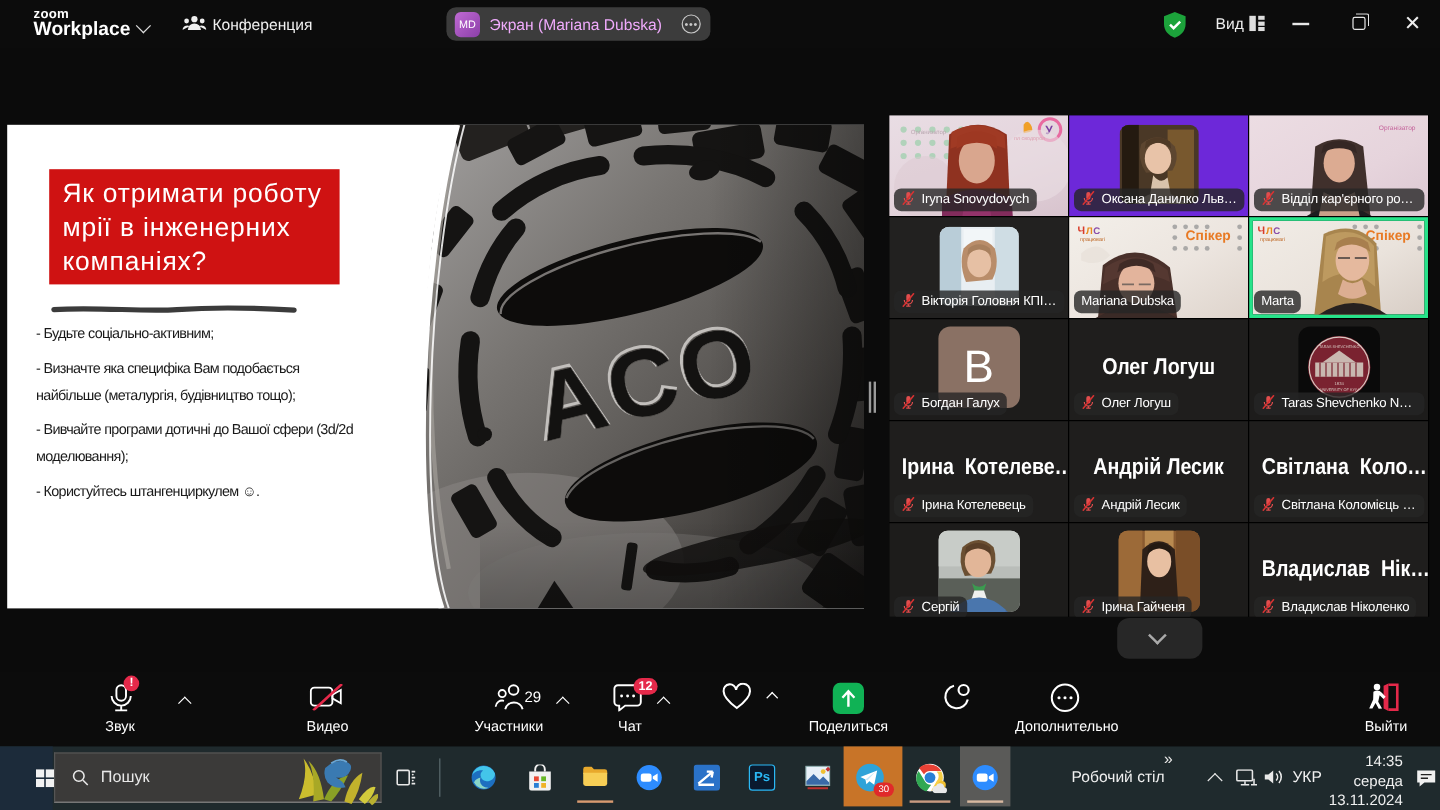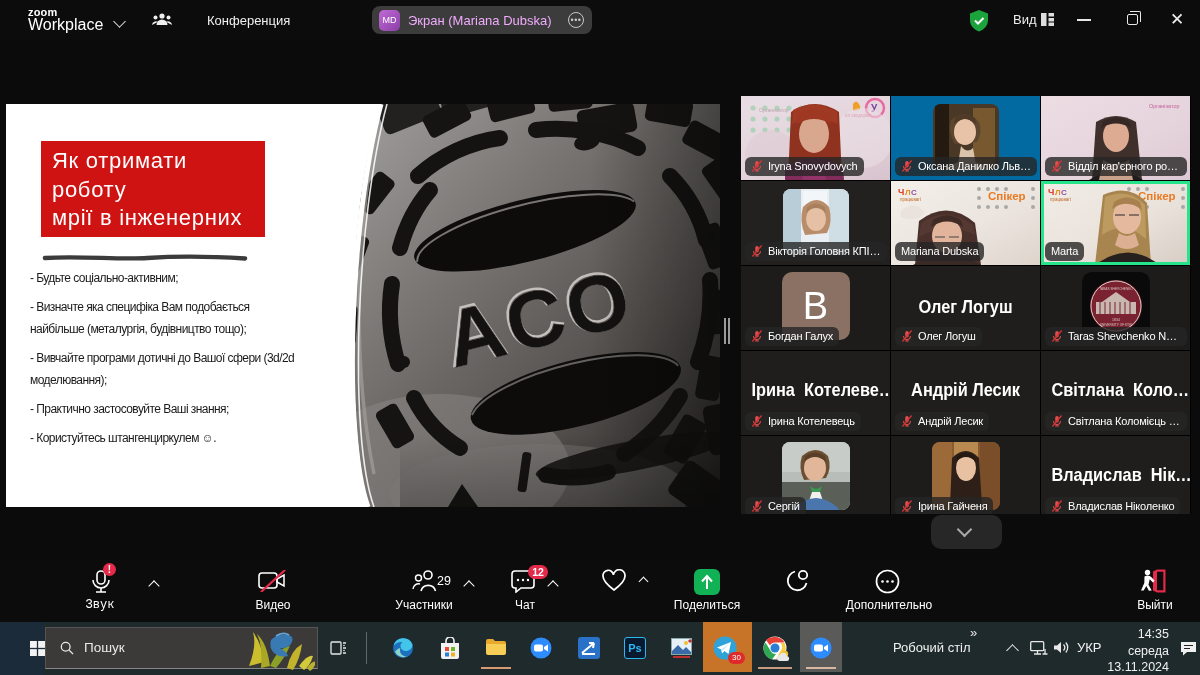--- a/index.html
+++ b/index.html
@@ -4,43 +4,43 @@
   * { margin:0; padding:0; box-sizing:border-box; }
   html,body { width:1200px; height:675px; background:#000; overflow:hidden;
     font-family:"Liberation Sans", sans-serif; }
   .abs { position:absolute; }
   #stage { position:relative; width:1200px; height:675px; background:#0b0b0b; }
 
   
   #topbar { position:absolute; left:0; top:0; width:1200px; height:40px; background:#0c0c0c; }
   .zlogo { position:absolute; left:28px; top:6px; color:#fff; }
   .zlogo .z1 { font-size:11px; font-weight:bold; letter-spacing:0.2px; }
-  .zlogo .z2 { font-size:16px; font-weight:normal; margin-top:-2px; }
+  .zlogo .z2 { font-size:16px; font-weight:bold; margin-top:-2px; }
   .chev-down { position:absolute; left:115px; top:17px; width:9px; height:9px;
     border-right:1.6px solid #ddd; border-bottom:1.6px solid #ddd; transform:rotate(45deg); }
-  .conf { position:absolute; left:152px; top:13px; color:#f0f0f0; font-size:13px;margin-left:30px; }
+  .conf { position:absolute; left:152px; top:13px; color:#f0f0f0; font-size:13px; }
   #tab { position:absolute; left:372px; top:6px; width:220px; height:28px; background:#3c3c3c;
     border-radius:8px; }
   #tab .md { position:absolute; left:7px; top:4px; width:21px; height:21px; border-radius:5px;
     background:linear-gradient(135deg,#c06ad4,#8b3fa8); color:#fff; font-size:9px; font-weight:normal;
     text-align:center; line-height:21px; }
   #tab .ttxt { position:absolute; left:36px; top:7px; color:#f0abfc; font-size:13px; }
   #tab .dots { position:absolute; right:8px; top:6px; width:16px; height:16px; border:1.3px solid #c8c8c8;
     border-radius:50%; color:#c8c8c8; font-size:9px; line-height:14px; text-align:center; letter-spacing:0.5px;}
   .shield { position:absolute; left:968px; top:9px; }
   .vid-txt { position:absolute; left:1013px; top:12px; color:#eee; font-size:13px; }
   .win-min { position:absolute; left:1077px; top:19px; width:14px; height:1.5px; background:#e8e8e8; }
   .win-max { position:absolute; left:1127px; top:14px; width:11px; height:11px; border:1.3px solid #e8e8e8; border-radius:2px; }
   .win-max::before { content:""; position:absolute; left:2px; top:-4px; width:10px; height:10px;
     border-top:1.3px solid #e8e8e8; border-right:1.3px solid #e8e8e8; border-radius:0 2px 0 0; }
   .win-x { position:absolute; left:1170px; top:12px; width:16px; height:16px; color:#eee; font-size:17px; line-height:16px; font-weight:300;}
 
   
   #slide { position:absolute; left:6px; top:104px; width:714px; height:403px; background:#fff; overflow:hidden; }
-  #titlebox { position:absolute; left:35px; top:37px; width:224px; height:96px; background:#cf1212;
+  #titlebox { position:absolute; left:35px; top:37px; width:242px; height:96px; background:#cf1212;
     color:#fff; font-size:22px; line-height:28.5px; padding:6px 0 0 11px; letter-spacing:0.7px; }
   #bullets { position:absolute; left:24px; top:163px; width:440px; color:#1a1a1a; font-size:12px; letter-spacing:-0.55px; }
   #bullets p { margin-bottom:7px; line-height:22px; }
 
   
   #grid { position:absolute; left:741px; top:96px; width:450px; height:418px; overflow:hidden; background:#000; }
   .tile { position:absolute; width:149px; height:84px; background:#1f1f1f; overflow:hidden; }
   .label { position:absolute; left:4px; bottom:4px; height:19px; background:rgba(38,38,38,0.8);
     border-radius:6px; color:#fff; font-size:11px; letter-spacing:-0.2px; line-height:19px; padding:0 6px; white-space:nowrap;
     max-width:142px; overflow:hidden; text-overflow:ellipsis; }
@@ -184,21 +184,20 @@
       <path d="M47 0 C 16 115 8 330 34 403" fill="none" stroke="#fff" stroke-width="1.6" opacity="0.85"></path>
     </svg>
     <div id="titlebox">Як отримати роботу<br>мрії в інженерних<br>компаніях?</div>
     <svg class="abs" style="left:36px;top:149px" width="206" height="10" viewBox="0 0 215 10">
       <path d="M3 5 C40 2.5, 80 7, 110 5 S 180 3.5, 212 5.5" stroke="#3b3b3b" stroke-width="4.5" fill="none" stroke-linecap="round"></path>
     </svg>
     <div id="bullets">
       <p>- Будьте соціально-активним;</p>
       <p>- Визначте яка специфіка Вам подобається<br>найбільше (металургія, будівництво тощо);</p>
       <p>- Вивчайте програми дотичні до Вашої сфери (3d/2d<br>моделювання);</p>
-      <p>- Практично застосовуйте Ваші знання;</p>
       <p>- Користуйтесь штангенциркулем ☺.</p>
     </div>
   </div>
 
   <div class="abs" style="left:724px;top:318px;width:2px;height:26px;background:#9a9a9a"></div>
   <div class="abs" style="left:728px;top:318px;width:2px;height:26px;background:#9a9a9a"></div>
 
   <div id="grid">
 
     <div class="tile" style="left:0;top:0;background:linear-gradient(160deg,#e9dde4 0%,#e4d4dc 55%,#d7c3cd 100%);">
@@ -237,21 +236,21 @@
         <path d="M44 84 v-14 q29 -16 58 0 l1 14 z" fill="#822c5c"></path>
         <path d="M64 66 q9 6 18 0 l3 18 h-24 z" fill="#93336a"></path>
       </svg>
       <div class="label"><svg class="mic" width="12" height="12" viewBox="0 0 13 13">
             <rect x="4.6" y="1" width="3.8" height="7" rx="1.9" fill="#e14d4d"></rect>
             <path d="M2.8 6.5 a3.7 3.7 0 0 0 7.4 0 M6.5 10.2 V12 M4.5 12 h4" stroke="#e14d4d" stroke-width="1.1" fill="none"></path>
             <line x1="11.5" y1="0.5" x2="1.5" y2="12.5" stroke="#d83232" stroke-width="1.4"></line>
           </svg>Iryna Snovydovych</div>
     </div>
 
-    <div class="tile" style="left:150px;top:0;background:#0369a1;padding-left:23px;">
+    <div class="tile" style="left:150px;top:0;background:#6d28d9;padding-left:23px;">
       <div class="avatar" style="top:8px;width:66px;height:66px;">
         <svg width="66" height="66" viewBox="0 0 66 66">
           <rect width="66" height="66" fill="#4a3826"></rect>
           <rect x="40" y="4" width="22" height="58" fill="#7d5c30" opacity="0.9"></rect>
           <rect x="2" y="0" width="14" height="66" fill="#241a10"></rect>
           <path d="M18 16 q15 -12 28 2 q4 10 -2 20 l-22 2 q-8 -12 -4 -24" fill="#5d4630"></path>
           <ellipse cx="32" cy="28" rx="11" ry="13" fill="#e8c3a8"></ellipse>
           <path d="M21 20 q11 -10 22 0 l-1 -6 q-10 -7 -20 0 z" fill="#4f3a26"></path>
           <path d="M12 66 q20 -18 42 -2 l2 2 z" fill="#cbb9a4"></path>
           <path d="M28 42 q6 8 12 2 l4 22 h-20 z" fill="#d9c3ab"></path>
@@ -486,21 +485,21 @@
   </div>
 
   <div id="toolbar">
 
     <svg class="abs" style="left:87px;top:8px" width="28" height="28" viewBox="0 0 28 28">
       <rect x="10" y="3" width="8" height="13" rx="4" stroke="#fff" stroke-width="1.6" fill="none"></rect>
       <path d="M6 12 a8 8 0 0 0 16 0 M14 20 v4 M9 24 h10" stroke="#fff" stroke-width="1.6" fill="none"></path>
     </svg>
     <div class="abs" style="left:103px;top:3px;width:13px;height:13px;border-radius:50%;background:#e5294a;color:#fff;font-size:10px;font-weight:bold;text-align:center;line-height:13px;">!</div>
     <div class="abs" style="left:150px;top:22px;width:8px;height:8px;border-left:1.6px solid #fff;border-top:1.6px solid #fff;transform:rotate(45deg)"></div>
-    <div class="abs tb-lab2" style="left:60px;top:38px;width:80px;font-family:Liberation Mono, monospace;">Звук</div>
+    <div class="abs tb-lab2" style="left:60px;top:38px;width:80px;">Звук</div>
 
     <svg class="abs" style="left:258px;top:10px" width="30" height="22" viewBox="0 0 30 22">
       <rect x="1" y="3" width="18" height="15" rx="3" stroke="#fff" stroke-width="1.6" fill="none"></rect>
       <path d="M19 9 l7 -4 v11 l-7 -4 z" stroke="#fff" stroke-width="1.5" fill="none"></path>
       <line x1="27" y1="0" x2="3" y2="22" stroke="#e5294a" stroke-width="2.2"></line>
     </svg>
     <div class="abs tb-lab2" style="left:233px;top:38px;width:80px;">Видео</div>
 
     <svg class="abs" style="left:412px;top:9px" width="26" height="24" viewBox="0 0 26 24">
       <circle cx="16" cy="6" r="4" stroke="#fff" stroke-width="1.6" fill="none"></circle>

